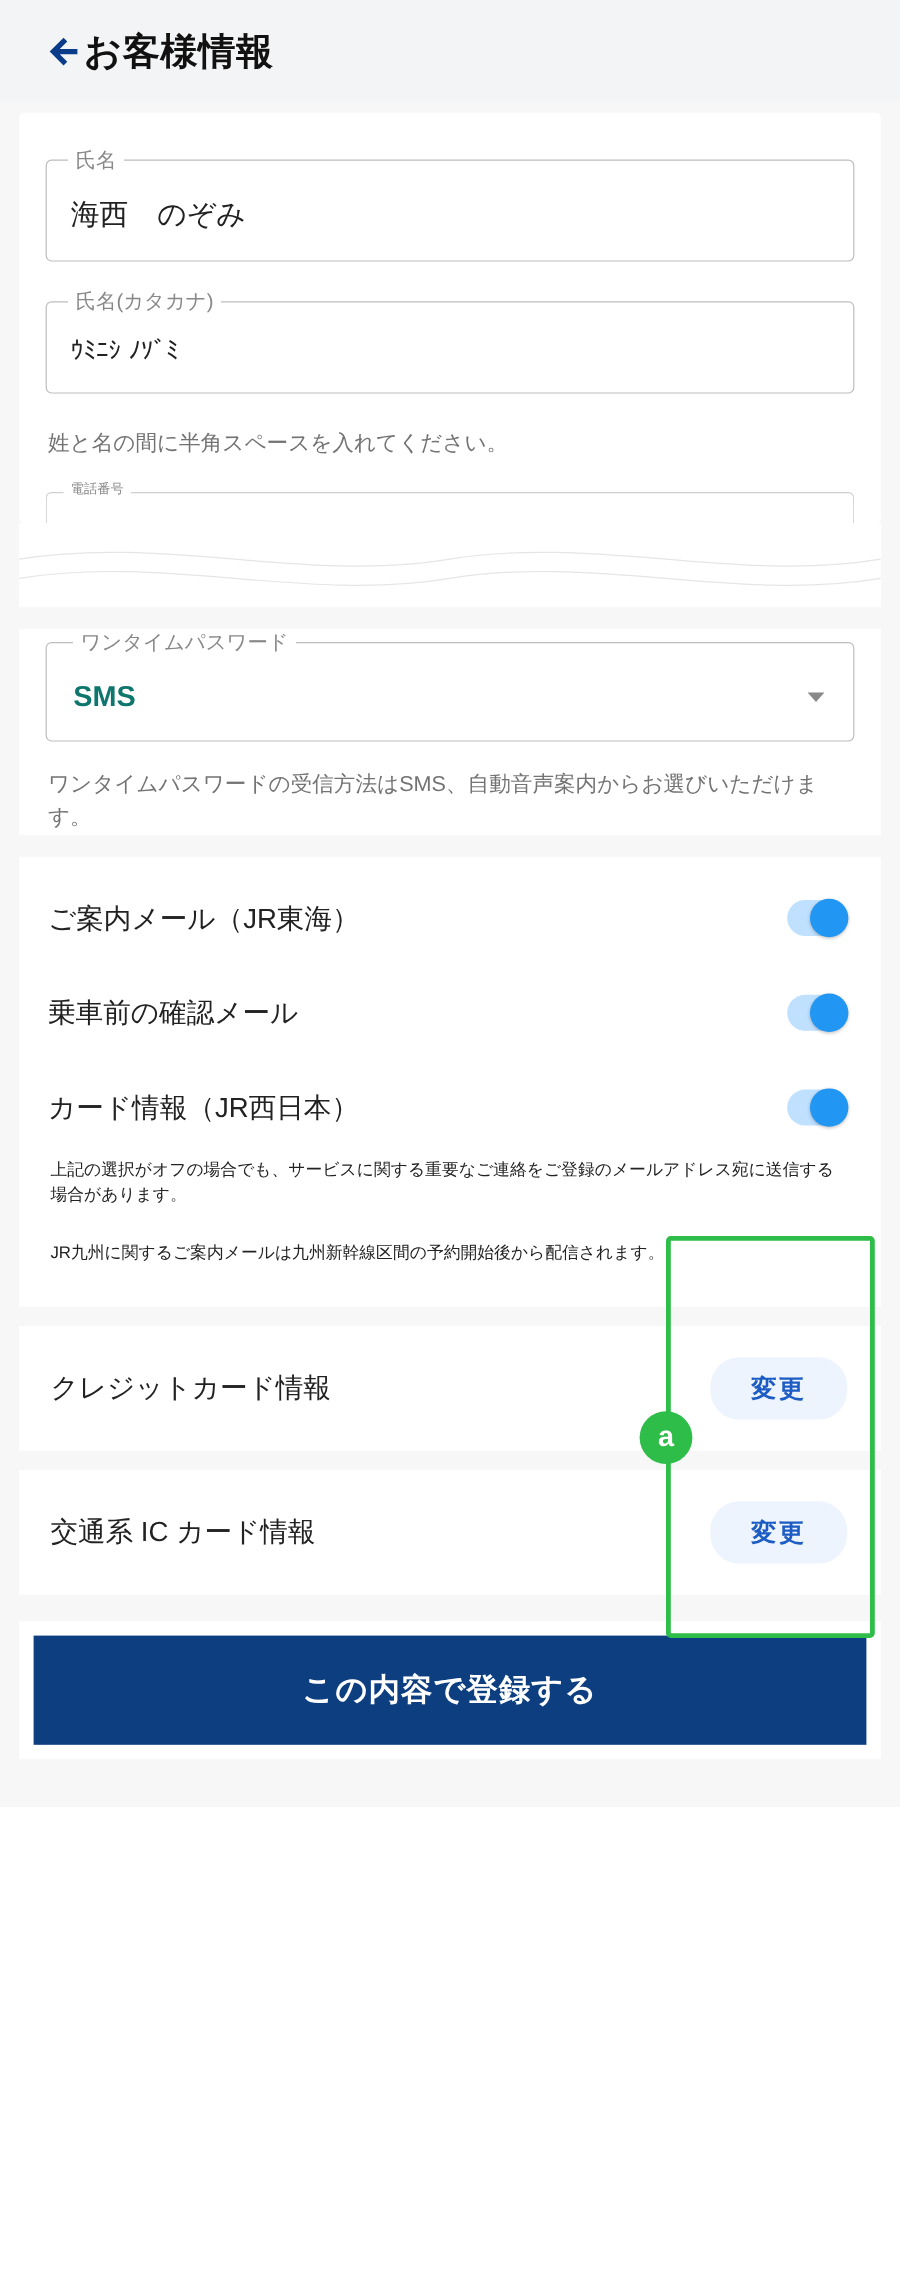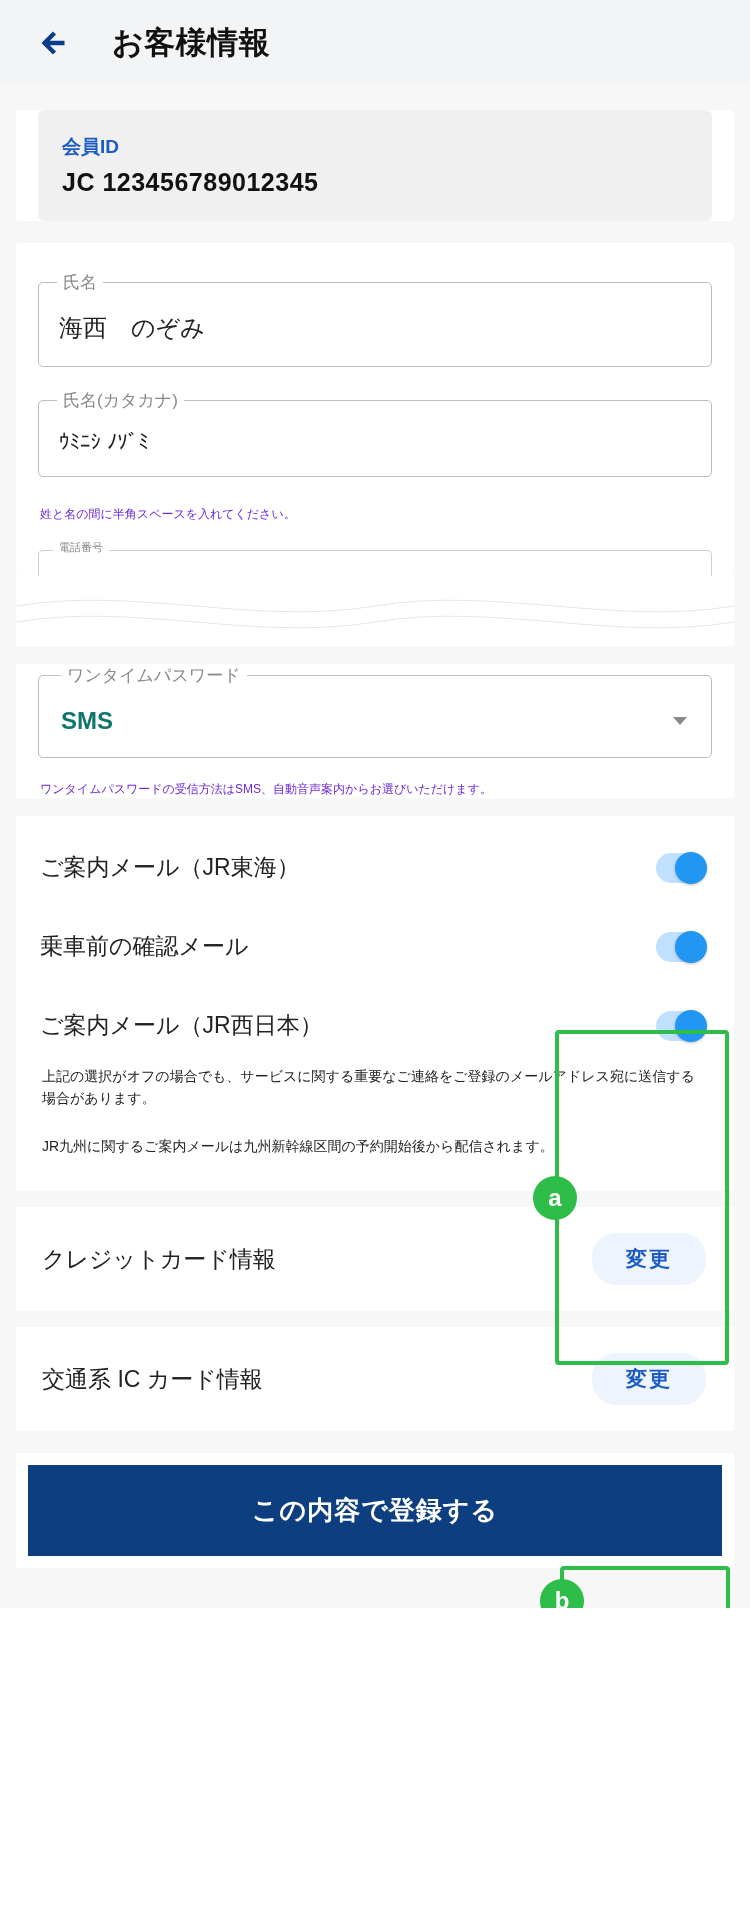--- a/index.html
+++ b/index.html
@@ -12,21 +12,20 @@
     position: relative;
     width: 750px;
     background: #f7f7f7;
     padding-bottom: 40px;
   }
   .header {
     background: #f3f4f6;
     display: flex;
     align-items: center;
     padding: 22px 20px 20px 34px;
-    gap: 42px;
   }
   .back-arrow {
     width: 36px; height: 36px;
     display: flex; align-items: center; justify-content: center;
     cursor: pointer;
   }
   .back-arrow svg { stroke: #0b3c8a; stroke-width: 3.5; fill: none; }
   .header-title {
     font-size: 31px;
     font-weight: 700;
@@ -69,22 +68,22 @@
     font-size: 17px;
     padding: 0 6px;
     margin-left: -2px;
   }
   .field-value {
     font-size: 24px;
     color: #222;
     font-weight: 500;
   }
   .helper-text {
-    font-size: 12px;
-    color: #6d28d9;
+    font-size: 18px;
+    color: #737373;
     margin: 28px 24px 26px 24px;
     line-height: 1.55;
   }
   .phone-partial {
     margin: 22px 22px 0 22px;
     border: 1.5px solid #cfcfcf;
     border-bottom: none;
     border-radius: 5px 5px 0 0;
     height: 26px;
     position: relative;
@@ -252,26 +251,20 @@
 
   <div class="header">
     <div class="back-arrow">
       <svg viewBox="0 0 24 24" width="30" height="30">
         <path d="M14 4 L6 12 L14 20 M6 12 H22"></path>
       </svg>
     </div>
     <div class="header-title">お客様情報</div>
   </div>
 
-  <div class="card">
-    <div class="member-box">
-      <div class="member-label">会員ID</div>
-      <div class="member-value">JC 123456789012345</div>
-    </div>
-  </div>
 
   <div class="card" style="padding-top:6px;">
     <fieldset class="input-frame">
       <legend>氏名</legend>
       <div class="field-value">海西　のぞみ</div>
     </fieldset>
     <fieldset class="input-frame">
       <legend>氏名(カタカナ)</legend>
       <div class="field-value" style="font-size:21px">ｳﾐﾆｼ ﾉｿﾞﾐ</div>
     </fieldset>
@@ -306,21 +299,21 @@
           <div class="knob"></div>
         </div>
     </div>
     <div class="toggle-row">
       <span class="toggle-label">乗車前の確認メール</span>
       <div class="toggle">
           <div class="knob"></div>
         </div>
     </div>
     <div class="toggle-row">
-      <span class="toggle-label">ご案内メール（JR西日本）</span>
+      <span class="toggle-label">カード情報（JR西日本）</span>
       <div class="toggle">
           <div class="knob"></div>
         </div>
     </div>
     <div class="note-text">上記の選択がオフの場合でも、サービスに関する重要なご連絡をご登録のメールアドレス宛に送信する場合があります。</div>
     <div class="note-text" style="margin-top:0">JR九州に関するご案内メールは九州新幹線区間の予約開始後から配信されます。</div>
   </div>
 
   <div class="link-row-section">
     <div class="link-row">

